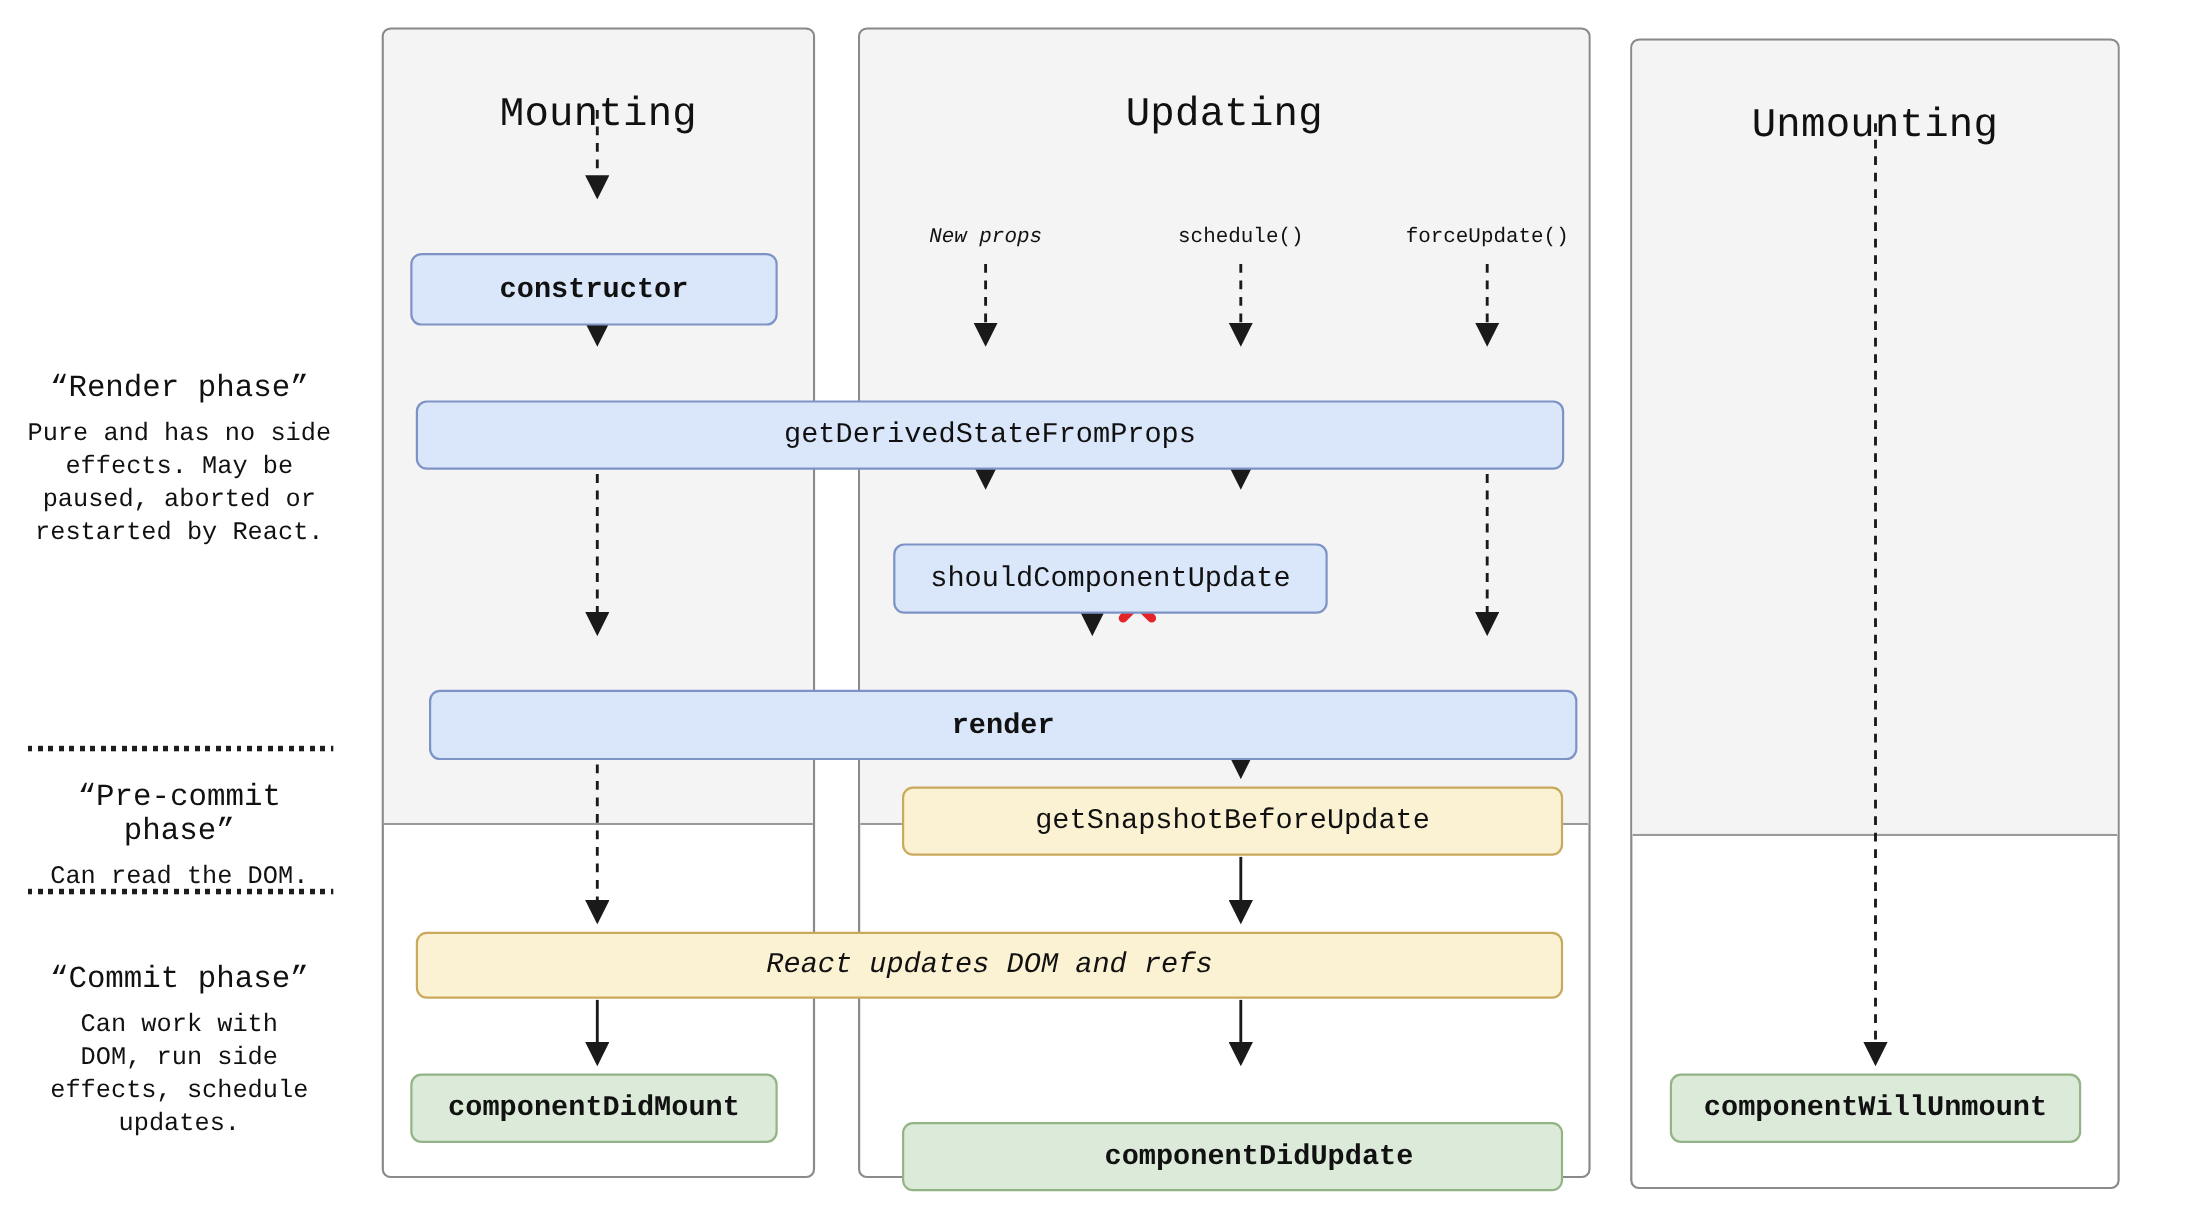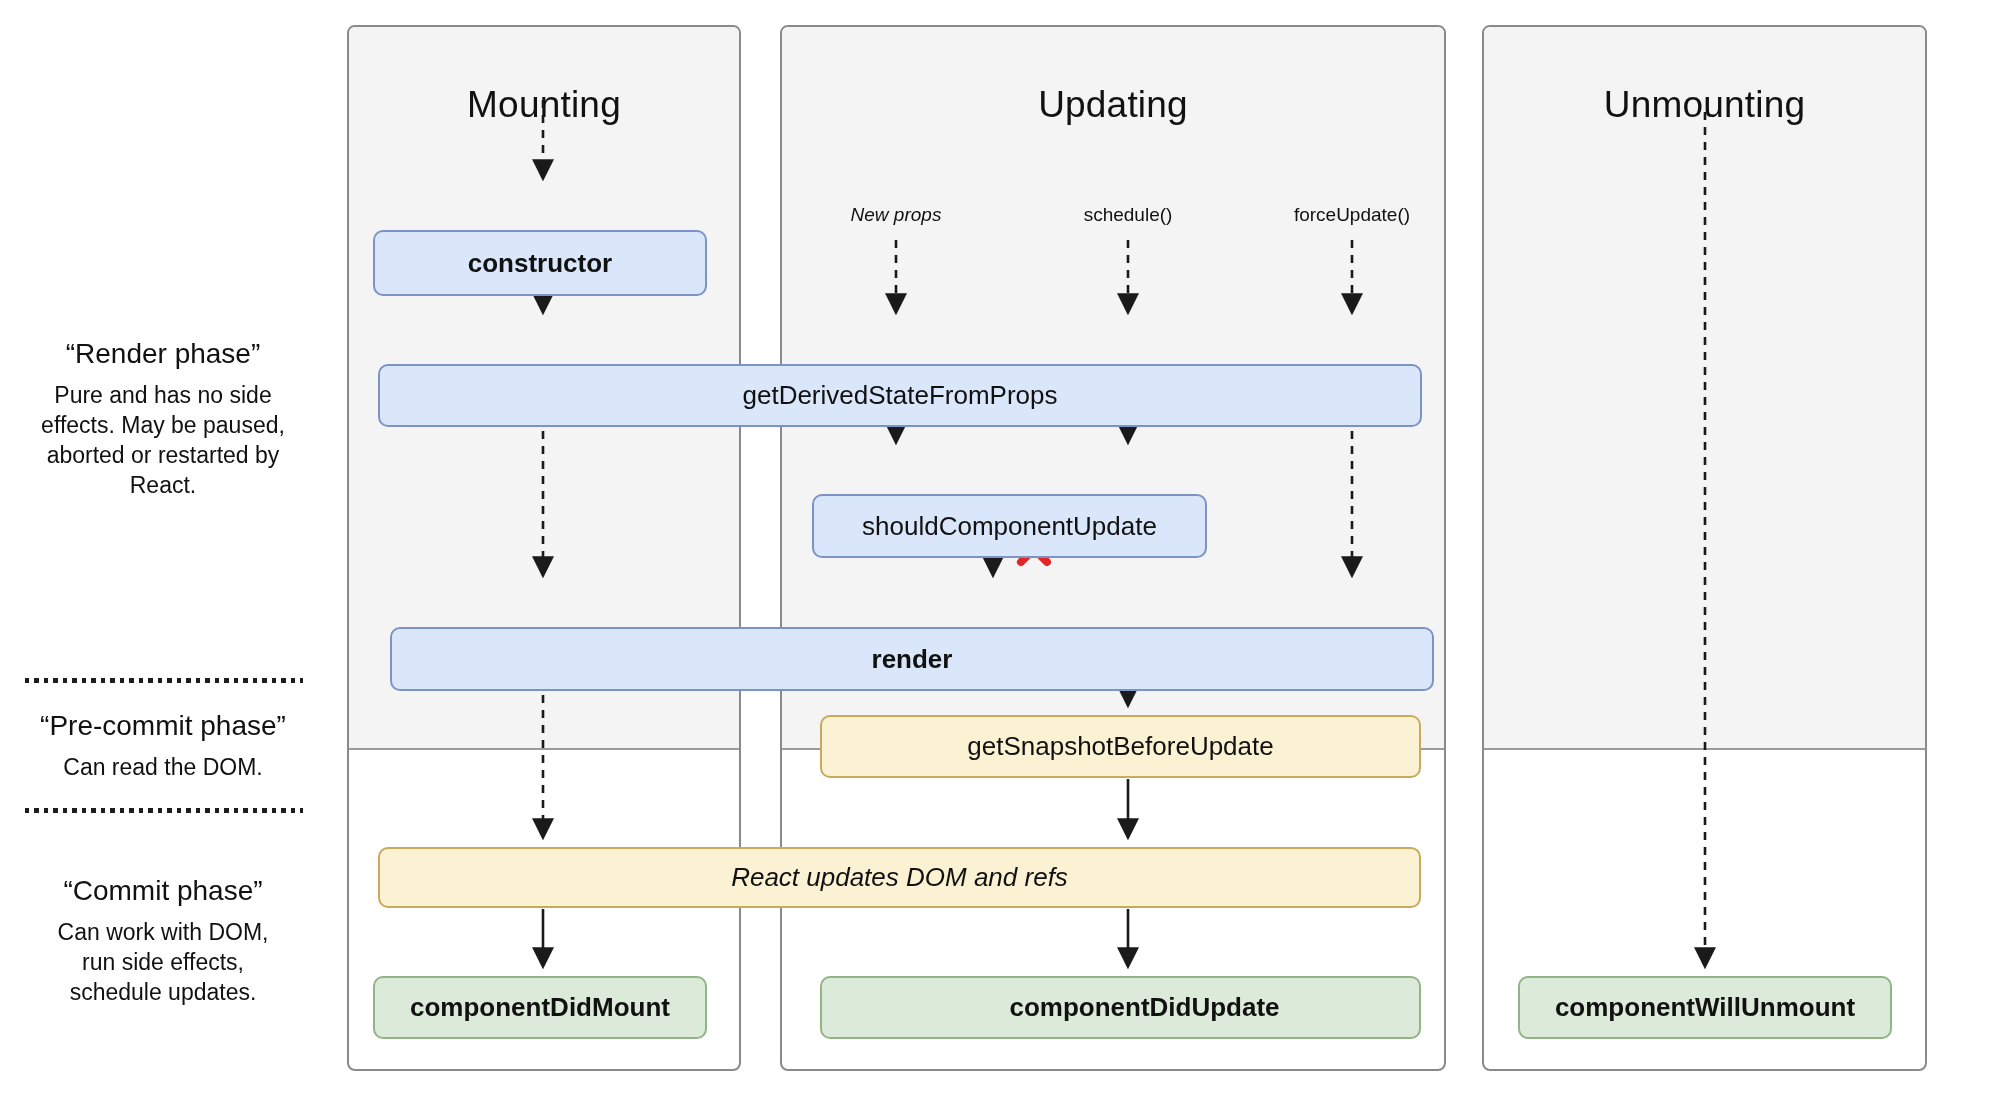--- a/index.html
+++ b/index.html
@@ -1,18 +1,18 @@
 <!DOCTYPE html>
 <html><head>
 <meta charset="utf-8">
 <style>
   html,body{margin:0;padding:0;background:#fff;}
   #canvas{
     position:relative;width:2000px;height:1097px;background:#fff;overflow:hidden;
-    font-family:Liberation Sans, sans-serif;color:#111;
+    font-family:Liberation Mono, monospace;color:#111;
   }
   .column{
     position:absolute;top:25px;height:1046px;background:#fff;
     border:2px solid #8a8a8a;border-radius:8px;box-sizing:border-box;
   }
   .column .shade{
     position:absolute;left:0;right:0;top:0;height:721px;
     background:#f4f4f4;border-bottom:2px solid #9a9a9a;
     border-radius:6px 6px 0 0;
   }
@@ -53,37 +53,37 @@
   <div class="column" style="left:347px;width:394px;">
     <div class="shade"></div>
     <div class="col-title">Mounting</div>
   </div>
 
   <div class="column" style="left:780px;width:666px;">
     <div class="shade"></div>
     <div class="col-title">Updating</div>
   </div>
 
-  <div class="column" style="left:1482px;width:445px;">
+  <div class="column" style="left:1482px;width:445px;margin-top:10px;">
     <div class="shade"></div>
     <div class="col-title">Unmounting</div>
   </div>
 
   <div class="trigger italic" style="left:736px;">New props</div>
   <div class="trigger" style="left:968px;">schedule()</div>
   <div class="trigger" style="left:1192px;">forceUpdate()</div>
 
   <div class="box blue bold" style="left:373px;top:188px;width:334px;height:66px;">constructor</div>
   <div class="box blue" style="left:378px;top:322px;width:1044px;height:63px;">getDerivedStateFromProps</div>
   <div class="box blue" style="left:812px;top:452px;width:395px;height:64px;">shouldComponentUpdate</div>
   <div class="box blue bold" style="left:390px;top:585px;width:1044px;height:64px;">render</div>
   <div class="box yellow" style="left:820px;top:715px;width:601px;height:63px;">getSnapshotBeforeUpdate</div>
   <div class="box yellow italic" style="left:378px;top:847px;width:1043px;height:61px;">React updates DOM and refs</div>
   <div class="box green bold" style="left:373px;top:976px;width:334px;height:63px;">componentDidMount</div>
-  <div class="box green bold" style="left:820px;top:976px;width:601px;height:63px;padding-left:48px;">componentDidUpdate</div>
+  <div class="box green bold" style="left:820px;top:1020px;width:601px;height:63px;padding-left:48px;">componentDidUpdate</div>
   <div class="box green bold" style="left:1518px;top:976px;width:374px;height:63px;">componentWillUnmount</div>
 
   <div class="side-block" style="top:338px;">
     <p class="side-title">“Render phase”</p>
     <p class="side-body">Pure and has no side effects. May be paused, aborted or restarted by React.</p>
   </div>
 
   <div class="dotted-divider" style="top:678px;"></div>
 
   <div class="side-block" style="top:710px;">

